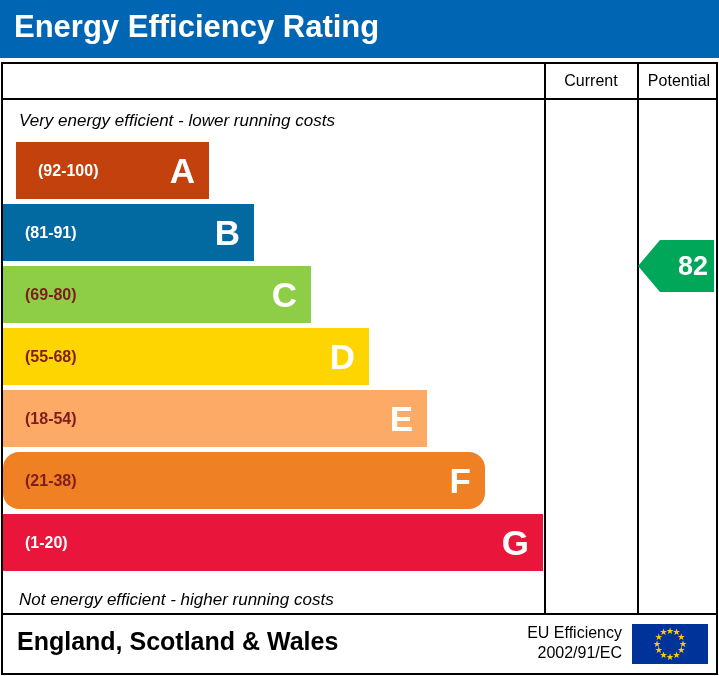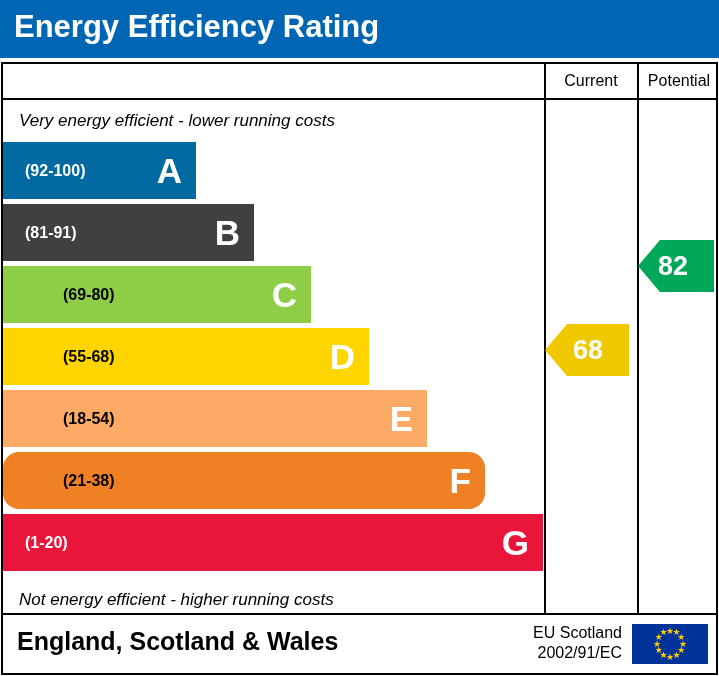--- a/index.html
+++ b/index.html
@@ -93,38 +93,38 @@
   }
   .band .range {
     position: absolute;
     left: 22px;
     font-size: 16px;
     font-weight: bold;
     color: #ffffff;
     white-space: nowrap;
   }
   .band.dark .range { color: #ffffff; }
-  .band.light .range { color: #000000; margin-left: 38px; }
+  .band.light .range { color: #7f1d1d; }
   .band .letter {
     position: absolute;
     right: 14px;
     font-size: 35px;
     font-weight: bold;
     color: #ffffff;
     line-height: 1;
   }
 
   
   .arrow {
     position: absolute;
     height: 52px;
     display: flex;
     align-items: center;
     justify-content: flex-end;
-    padding-right: 26px;
+    padding-right: 6px;
     color: #ffffff;
     font-size: 27px;
     font-weight: bold;
     clip-path: polygon(22px 0, 100% 0, 100% 100%, 22px 100%, 0 50%);
   }
   .arrow-current {
     left: 545px;
     width: 84px;
     top: 324px;
     background: #f0c800;
@@ -192,26 +192,26 @@
     </div>
 
     <div class="vsep vsep-1"></div>
     <div class="vsep vsep-2"></div>
 
     <div class="cap cap-bottom">Not energy efficient - higher running costs</div>
     <div class="cap cap-top">Very energy efficient - lower running costs</div>
 
     <div class="bands">
 
-      <div class="band dark" style="width:193px;background:#0369a1;">
+      <div class="band dark" style="width:193px;background:#c2410c;margin-left:13px;">
         <span class="range">(92-100)</span>
         <span class="letter">A</span>
       </div>
 
-      <div class="band dark" style="width:251px;background:#404040;">
+      <div class="band dark" style="width:251px;background:#0369a1;">
         <span class="range">(81-91)</span>
         <span class="letter">B</span>
       </div>
 
       <div class="band light" style="width:308px;background:#8dce46;">
         <span class="range">(69-80)</span>
         <span class="letter">C</span>
       </div>
 
       <div class="band light" style="width:366px;background:#ffd500;">
@@ -230,27 +230,26 @@
       </div>
 
       <div class="band dark" style="width:540px;background:#e9153b;">
         <span class="range">(1-20)</span>
         <span class="letter">G</span>
       </div>
 
     </div>
   </div>
 
-  <div class="arrow arrow-current">68</div>
   <div class="arrow arrow-potential">82</div>
 
   <div class="footer">
     <div class="footer-text">England, Scotland &amp; Wales</div>
     <div class="directive">
-      <div>EU Scotland</div>
+      <div>EU Efficiency</div>
       <div>2002/91/EC</div>
     </div>
     <div class="eu-flag" id="euflag">
         <div class="star" style="left: 33.5px; top: 2.5px;">★</div>
         <div class="star" style="left: 40px; top: 4.24167px;">★</div>
         <div class="star" style="left: 44.7583px; top: 9px;">★</div>
         <div class="star" style="left: 46.5px; top: 15.5px;">★</div>
         <div class="star" style="left: 44.7583px; top: 22px;">★</div>
         <div class="star" style="left: 40px; top: 26.7583px;">★</div>
         <div class="star" style="left: 33.5px; top: 28.5px;">★</div>

